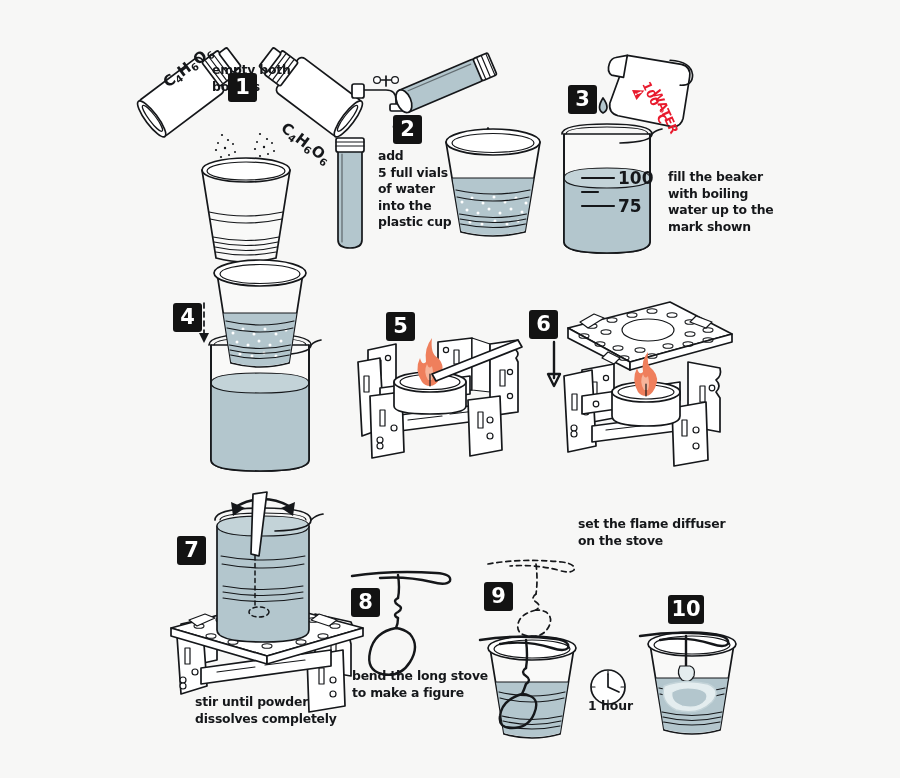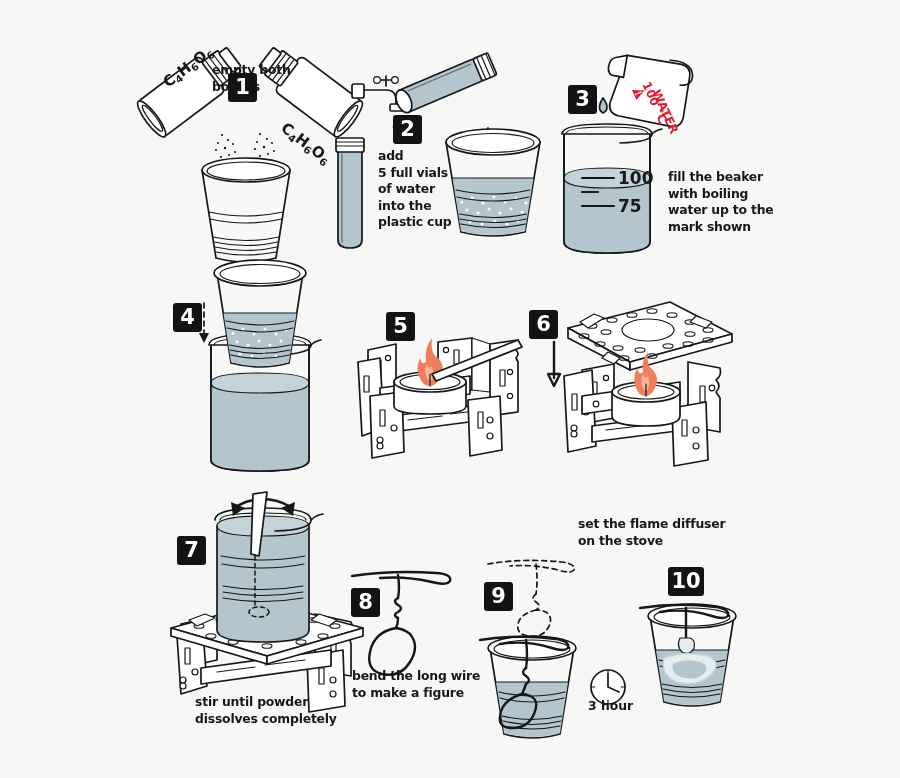--- a/index.html
+++ b/index.html
@@ -498,36 +498,36 @@
       </g>
 
       <path class="wht" d="M98 4 L112 2 L104 66 L96 64 Z"></path>
       <path class="dashln-thin" d="M100 66 V118"></path>
       <ellipse class="dashln-thin" cx="104" cy="122" rx="10" ry="5"></ellipse>
     </svg>
   </div>
 
   <div class="step" style="left:340px;top:560px;width:180px;height:180px;">
     <div class="badge" style="left:11px;top:28px;">8</div>
-    <div class="cap" style="left:12px;top:108px;">bend the long wire
+    <div class="cap" style="left:12px;top:108px;">bend the long stove
 to make a figure</div>
     <svg width="180" height="180" viewBox="0 0 180 180">
       <g>
         <path class="ln-thick" d="M12 16 Q52 10 96 13 Q112 14 110 21 Q106 26 92 22 Q66 16 40 18"></path>
         <path class="ln-thick" d="M58 15 Q60 28 58 38"></path>
         <path class="ln-thick" d="M58 38 Q52 41 58 45 Q64 48 58 52 Q52 55 58 58"></path>
         <path class="ln-thick" d="M58 58 Q58 64 56 68"></path>
         <path class="ln-thick" d="M56 68 Q34 72 30 92 Q26 110 42 114 Q60 118 70 102 Q80 86 70 74 Q64 69 56 68 Z"></path>
       </g>
     </svg>
   </div>
 
   <div class="step" style="left:470px;top:540px;width:200px;height:210px;">
     <div class="badge" style="left:14px;top:42px;">9</div>
-    <div class="clocklabel" style="left:118px;top:158px;">3 hour</div>
+    <div class="clocklabel" style="left:118px;top:158px;">1 hour</div>
     <svg width="200" height="210" viewBox="0 0 200 210">
 
       <g>
         <path class="dashln" d="M18 24 Q52 18 92 22 Q106 24 104 30 Q100 34 88 30 Q64 24 40 26"></path>
         <path class="dashln" d="M66 24 Q68 40 66 54"></path>
         <path class="dashln" d="M66 54 Q60 58 66 62 Q72 66 66 70"></path>
         <path class="dashln" d="M66 70 Q50 74 48 84 Q46 94 58 96 Q72 98 78 88 Q84 78 76 72 Q72 70 66 70 Z"></path>
       </g>
 
       <g>
@@ -552,21 +552,21 @@
       </g>
 
       <g>
         <circle class="wht" cx="138" cy="147" r="17" stroke-width="2.4"></circle>
         <path class="ln" d="M138 147 V134 M138 147 L149 152"></path>
         <path class="ln-thin" d="M138 131 V134 M154 147 H151 M138 163 V160 M122 147 H125"></path>
       </g>
     </svg>
   </div>
 
-  <div class="step" style="left:640px;top:542px;width:190px;height:180px;">
+  <div class="step" style="left:640px;top:570px;width:190px;height:180px;">
     <div class="badge wide" style="left:28px;top:25px;">10</div>
     <svg width="190" height="180" viewBox="0 0 190 180">
       <g>
         <path class="glass" d="M10 74 L24 160 Q52 168 80 160 L94 74 Z"></path>
         <path class="water-nostroke" d="M16 108 L24 159 Q52 167 80 159 L88 108 Z"></path>
         <path class="ln-thin" d="M16 108 H88"></path>
         <ellipse class="wht" cx="52" cy="74" rx="44" ry="12"></ellipse>
         <ellipse class="ln-thin" cx="52" cy="75" rx="38" ry="9"></ellipse>
         <path class="ln-thin" d="M19 118 Q52 126 85 118"></path>
         <path class="ln-thin" d="M20 124 Q52 132 84 124"></path>

